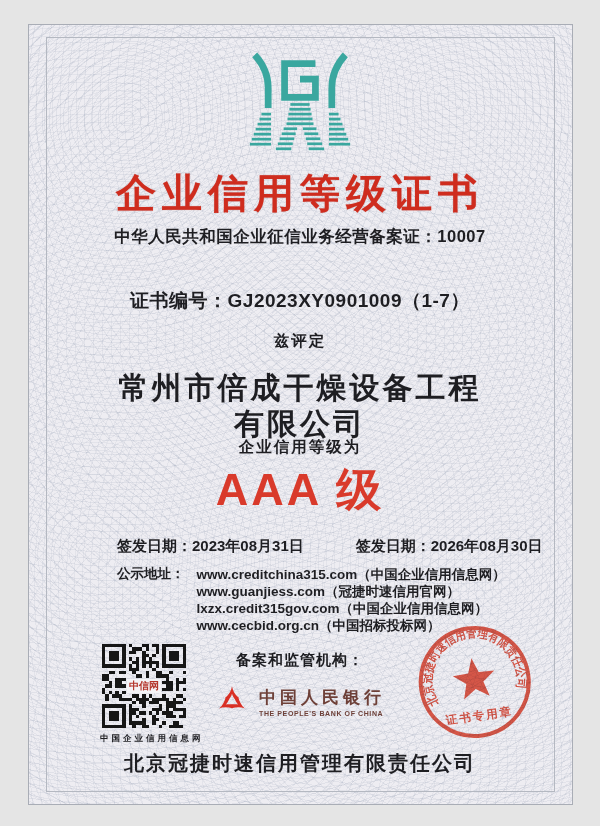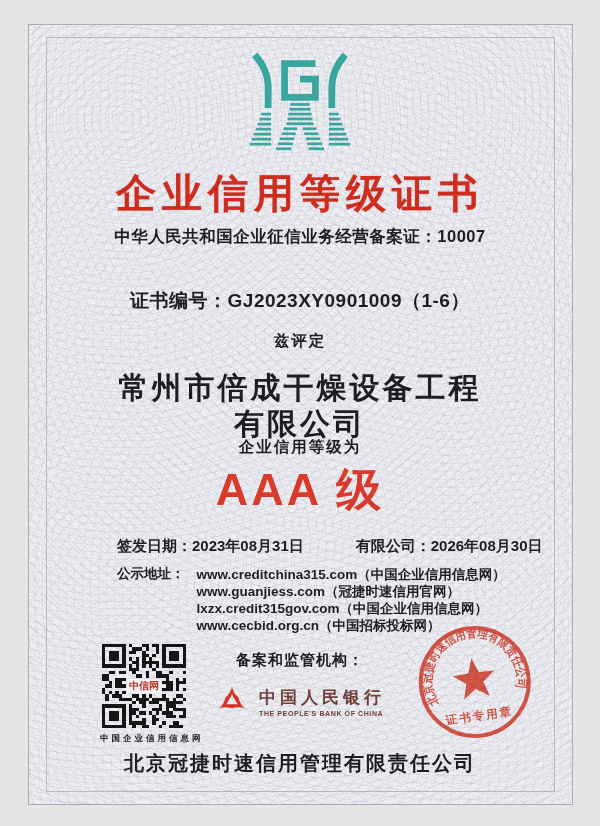--- a/index.html
+++ b/index.html
@@ -104,30 +104,30 @@
           <rect x="64.5" y="83.4" width="14.5" height="2.8"></rect>
         <rect x="66" y="88.6" width="15" height="2.8"></rect>
           <rect x="67.5" y="93.8" width="15.5" height="2.8"></rect>
         <rect x="69" y="99" width="16" height="2.8"></rect>
       </g>
     </svg>
   </div>
 
   <div class="abs title">企业信用等级证书</div>
   <div class="abs filing">中华人民共和国企业征信业务经营备案证：10007</div>
-  <div class="abs certno">证书编号：GJ2023XY0901009（1-6）</div>
+  <div class="abs certno">证书编号：GJ2023XY0901009（1-7）</div>
   <div class="abs hereby">兹评定</div>
   <div class="abs company1">常州市倍成干燥设备工程</div>
   <div class="abs company2">有限公司</div>
   <div class="abs rating-intro">企业信用等级为</div>
   <div class="abs rating">AAA 级</div>
 
   <div class="dates">
     <span>签发日期：2023年08月31日</span>
-    <span>有限公司：2026年08月30日</span>
+    <span>签发日期：2026年08月30日</span>
   </div>
 
   <div class="pub">
     <span class="pub-label">公示地址：</span>
     <div class="pub-lines">
       <div>www.creditchina315.com（中国企业信用信息网）</div>
       <div>www.guanjiess.com（冠捷时速信用官网）</div>
       <div>lxzx.credit315gov.com（中国企业信用信息网）</div>
       <div>www.cecbid.org.cn（中国招标投标网）</div>
     </div>

